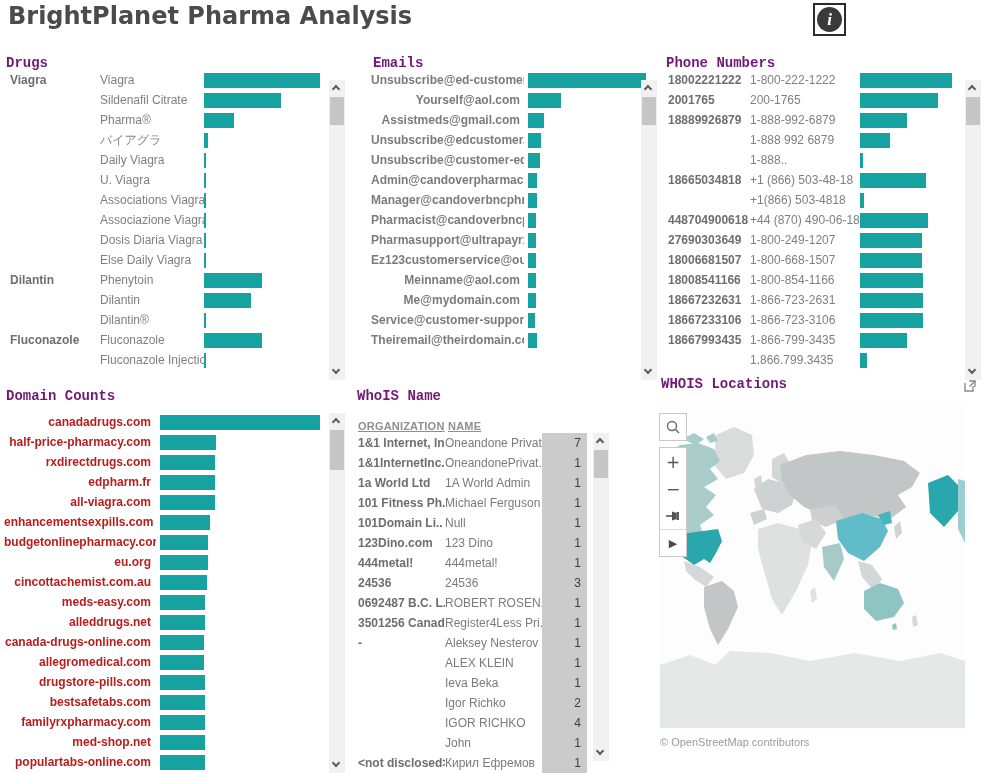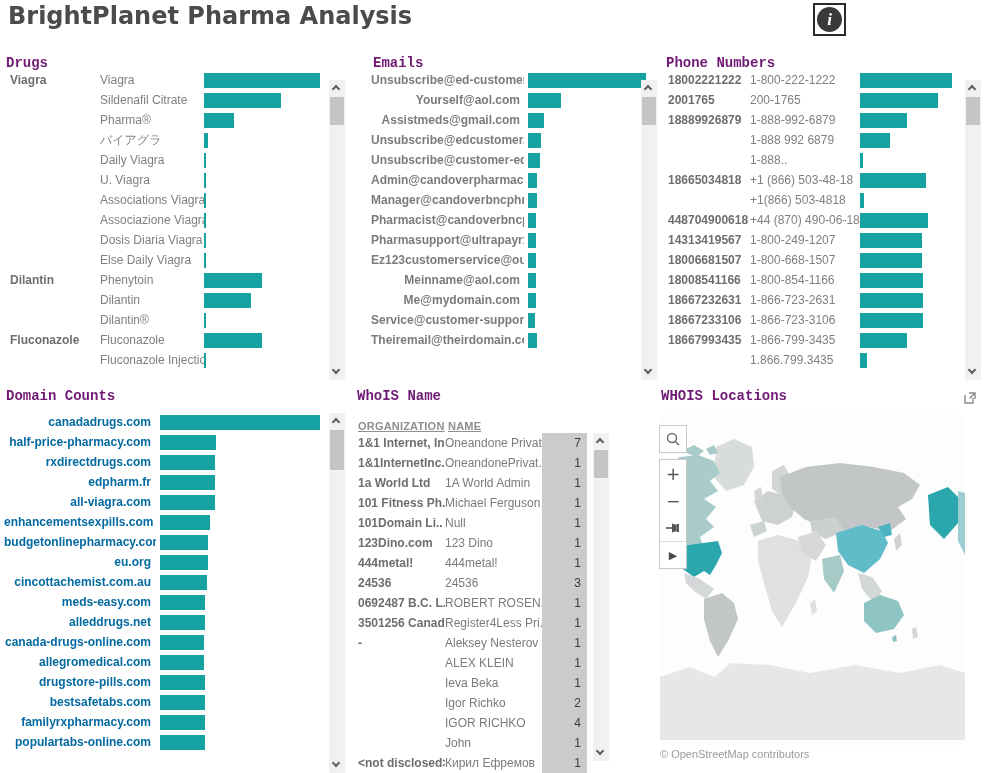--- a/index.html
+++ b/index.html
@@ -19,21 +19,21 @@
 
   
   .panel { position: absolute; }
   .panel-title { font-family: Liberation Mono, monospace; font-weight: bold;
     font-size: 14px; color: #701a75; }
   #drugs   { left: 4px;   top: 55px;  width: 345px; height: 330px; }
   #emails  { left: 355px; top: 55px;  width: 292px; height: 330px; margin-left: 16px; }
   #phones  { left: 660px; top: 55px;  width: 324px; height: 330px; }
   #domains { left: 4px;   top: 388px; width: 345px; height: 385px; }
   #whois   { left: 355px; top: 388px; width: 257px; height: 385px; }
-  #maps    { left: 655px; top: 388px; width: 329px; height: 385px; }
+  #maps    { left: 655px; top: 376px; width: 329px; height: 385px; }
   .panel-title { position: absolute; left: 2px; top: 0; }
   #phones .panel-title, #maps .panel-title { left: 6px; }
 
   .rows { position: absolute; left: 0; width: 100%; }
   #drugs-rows, #emails-rows, #phones-rows { top: 15px; }
   #domains-rows { top: 24px; }
   .row { height: 20px; display: flex; align-items: center; position: relative; }
 
   .bar-area { position: relative; height: 15px; flex: 0 0 auto; }
   .bar { height: 15px; }
@@ -44,21 +44,21 @@
   .col-drug  { flex: 0 0 104px; font-size: 12px; color: #7f7f7f; white-space: nowrap; overflow: hidden; }
   
   .col-email { flex: 0 0 153px; padding-right: 4px; text-align: right; font-size: 12px;
     font-weight: bold; color: #7b7b7b; white-space: nowrap; overflow: hidden; }
   #emails .bar-area { margin-left: 4px; }
   
   .col-phoneid  { flex: 0 0 90px; padding-left: 8px; font-size: 12px; font-weight: bold; color: #6e6e6e; white-space: nowrap; }
   .col-phonefmt { flex: 0 0 110px; font-size: 12px; color: #7f7f7f; white-space: nowrap; }
   
   .col-domain { flex: 0 0 152px; padding-right: 5px; text-align: right; font-size: 12px;
-    font-weight: bold; color: #0369a1; white-space: nowrap; overflow: hidden; }
+    font-weight: bold; color: #b91c1c; white-space: nowrap; overflow: hidden; }
   #domains .bar-area { margin-left: 4px; }
 
   
   #whois-header { position: absolute; top: 32px; left: 0; width: 100%; height: 14px; }
   .wh-col { position: absolute; font-size: 11px; font-weight: bold; color: #8f8f8f; letter-spacing: .2px; text-decoration: underline; }
   #wh-org-col { left: 3px; }
   #wh-name-col { left: 93px; }
   #whois-rows { top: 45px; }
   .col-org  { flex: 0 0 90px; padding-left: 3px; font-size: 12px; font-weight: bold; color: #6e6e6e;
     white-space: nowrap; overflow: hidden; }
@@ -371,21 +371,21 @@
         </div>
       </div>
       <div class="row">
         <div class="col-phoneid">448704900618</div>
         <div class="col-phonefmt">+44 (870) 490-06-18</div>
         <div class="bar-area">
           <div class="bar" style="width: 68px; background: rgb(23, 162, 162);"></div>
         </div>
       </div>
       <div class="row">
-        <div class="col-phoneid">14313419567</div>
+        <div class="col-phoneid">27690303649</div>
         <div class="col-phonefmt">1-800-249-1207</div>
         <div class="bar-area">
           <div class="bar" style="width: 62px; background: rgb(23, 162, 162);"></div>
         </div>
       </div>
       <div class="row">
         <div class="col-phoneid">18006681507</div>
         <div class="col-phonefmt">1-800-668-1507</div>
         <div class="bar-area">
           <div class="bar" style="width: 62px; background: rgb(23, 162, 162);"></div>
@@ -526,20 +526,26 @@
         </div>
       </div>
       <div class="row">
         <div class="col-domain">bestsafetabs.com</div>
         <div class="bar-area">
           <div class="bar" style="width: 45px; background: rgb(23, 162, 162);"></div>
         </div>
       </div>
       <div class="row">
         <div class="col-domain">familyrxpharmacy.com</div>
+        <div class="bar-area">
+          <div class="bar" style="width: 45px; background: rgb(23, 162, 162);"></div>
+        </div>
+      </div>
+      <div class="row">
+        <div class="col-domain">med-shop.net</div>
         <div class="bar-area">
           <div class="bar" style="width: 45px; background: rgb(23, 162, 162);"></div>
         </div>
       </div>
       <div class="row">
         <div class="col-domain">populartabs-online.com</div>
         <div class="bar-area">
           <div class="bar" style="width: 45px; background: rgb(23, 162, 162);"></div>
         </div>
       </div>

